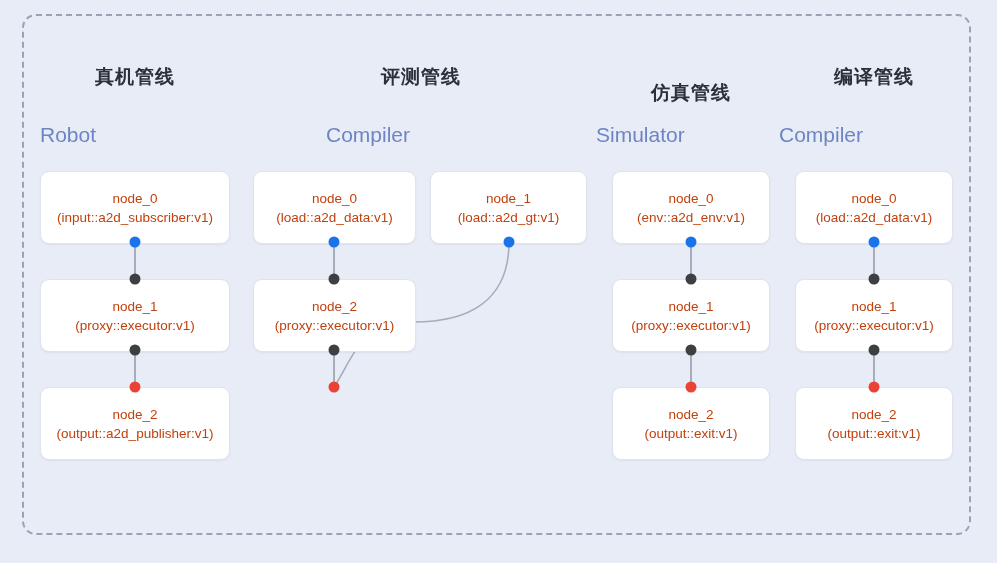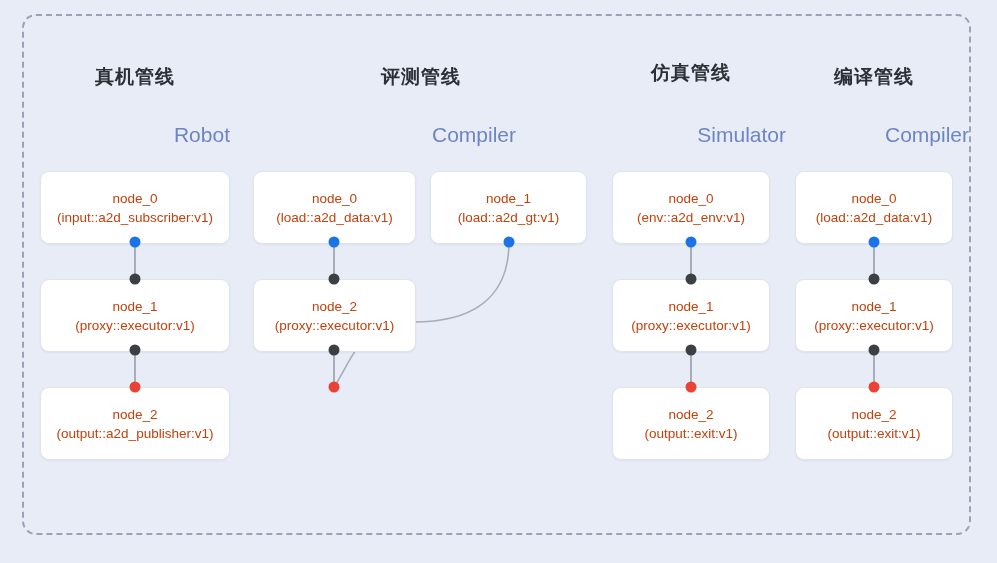--- a/index.html
+++ b/index.html
@@ -37,21 +37,21 @@
     position: absolute;
     text-align: center;
     color: #2b2f36;
     font-size: 19px;
     font-weight: bold;
     letter-spacing: 1px;
     white-space: nowrap;
   }
   .col-title-en {
     position: absolute;
-    text-align: right;
+    text-align: left;
     color: #6d85c4;
     font-size: 21px;
     font-weight: normal;
     white-space: nowrap;
   }
   
   .node {
     position: absolute;
     box-sizing: border-box;
     background: #ffffff;
@@ -112,21 +112,21 @@
 <div id="canvas">
 
   <div class="dashed-frame"></div>
 
   <div class="col-title-cn" style="left:40px; top:64px; width:190px;">真机管线</div>
   <div class="col-title-en" style="left:40px; top:123px; width:190px;">Robot</div>
 
   <div class="col-title-cn" style="left:326px; top:64px; width:190px;">评测管线</div>
   <div class="col-title-en" style="left:326px; top:123px; width:190px;">Compiler</div>
 
-  <div class="col-title-cn" style="left:596px; top:60px; width:190px;">仿真管线</div>
+  <div class="col-title-cn" style="left:596px; top:80px; width:190px;">仿真管线</div>
   <div class="col-title-en" style="left:596px; top:123px; width:190px;">Simulator</div>
 
   <div class="col-title-cn" style="left:779px; top:64px; width:190px;">编译管线</div>
   <div class="col-title-en" style="left:779px; top:123px; width:190px;">Compiler</div>
 
   <div class="edge-line" style="left:135px; top:242px; height:36px;"></div>
   <div class="edge-line" style="left:135px; top:350px; height:37px;"></div>
 
   <div class="edge-line" style="left:334px; top:242px; height:36px;"></div>
   <div class="edge-line" style="left:334px; top:350px; height:37px;"></div>

